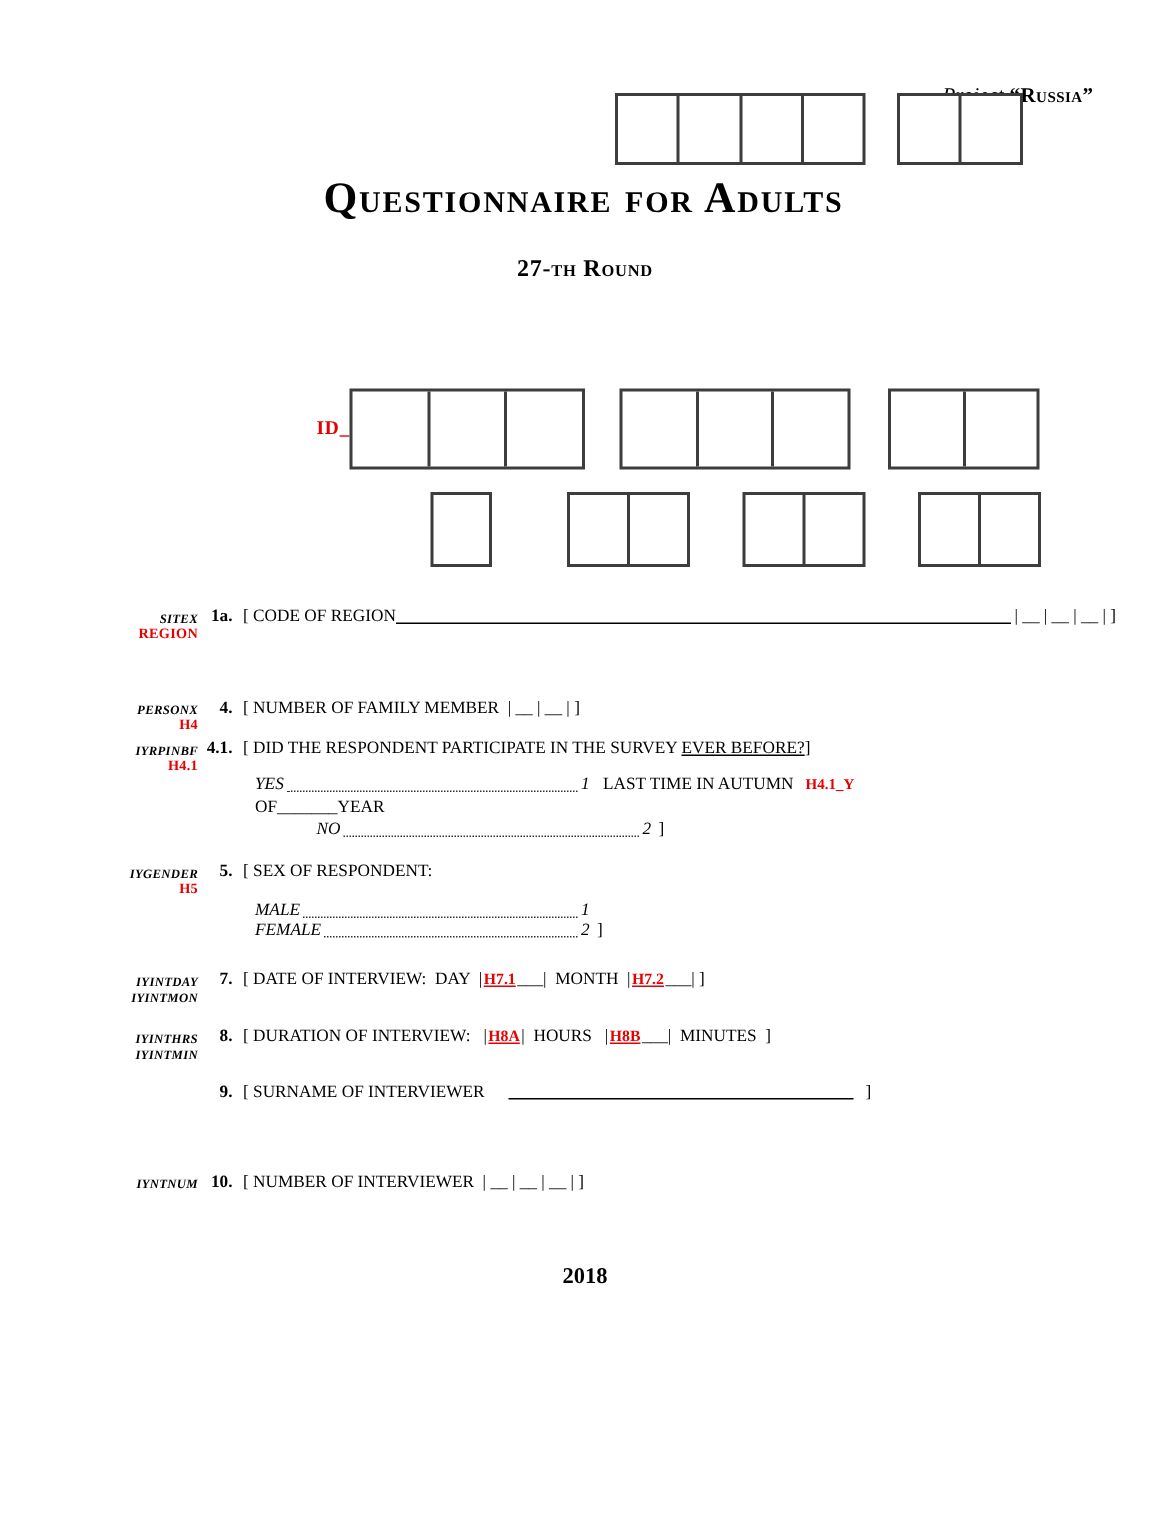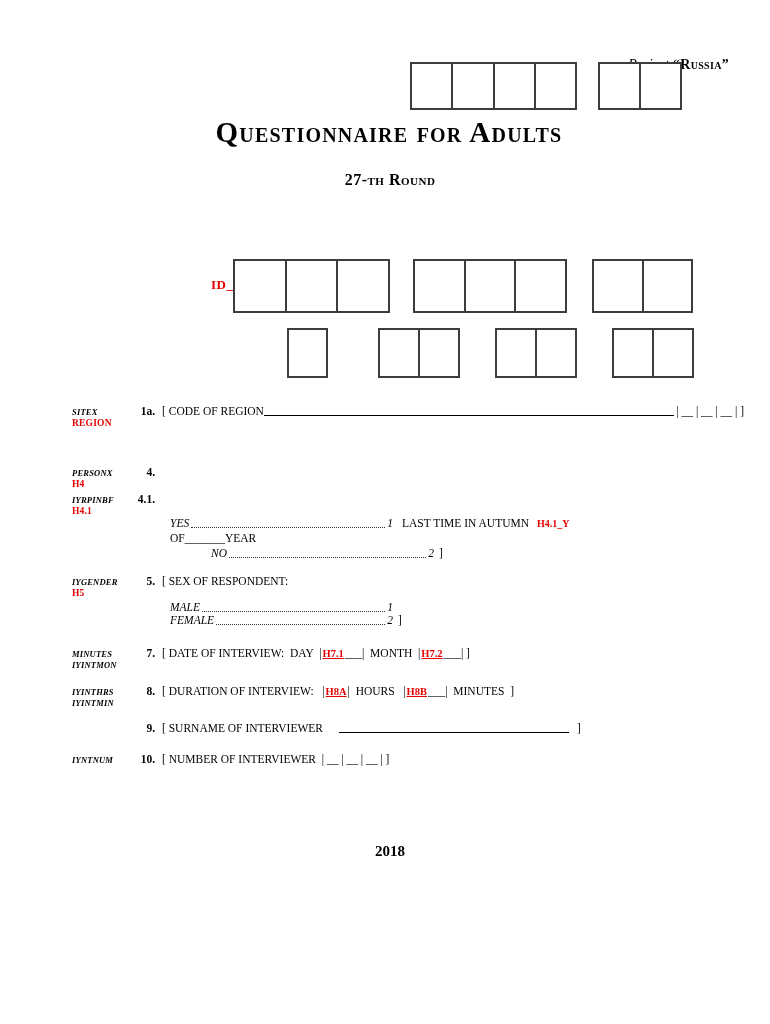--- a/index.html
+++ b/index.html
@@ -25,21 +25,21 @@
   .boxes .cell:first-child { border-left:none; }
 
   .idlabel { position:absolute; left:211px; top:277px; font-size:13px; font-weight:bold;
              letter-spacing:0.5px; color:var(--accent-red); }
 
   
   .qrow { position:absolute; left:72px; width:672px; display:flex; align-items:flex-start;
           font-size:11.5px; line-height:13px; }
   .qmargin { width:60px; flex:none; font-size:8.5px; line-height:11px; font-weight:bold;
              font-style:italic; padding-top:2px; letter-spacing:0.2px; }
-  .qmargin span { display:block; }
+  .qmargin span { display:block;text-align:right; }
   .qmargin .mr { font-style:normal; font-size:9.5px; color:var(--accent-red); }
   .qnum { width:23px; flex:none; text-align:right; font-weight:bold; }
   .qtext { flex:1; margin-left:7px; }
   .qtext.flexline { display:flex; align-items:baseline; }
   .pre { white-space:pre; }
   .ul { text-decoration:underline; }
   .fill { flex:1; align-self:flex-end; margin:0 2px 2px 0; border-bottom:1px solid #000; height:0; }
   .fill.w230 { flex:none; width:230px; margin-left:16px; margin-right:8px; }
 
   .bref { font-weight:bold; font-size:10.5px; color:var(--accent-red);
@@ -128,28 +128,34 @@
     </div>
   </div>
 
 
   <div class="qrow" style="top:466px;">
     <div class="qmargin">
       <span class="mc">PERSONX</span>
       <span class="mr">H4</span>
     </div>
     <div class="qnum">4.</div>
+    <div class="qtext">
+      <span class="pre">[ NUMBER OF FAMILY MEMBER  | __ | __ | ]</span>
+    </div>
   </div>
 
   <div class="qrow" style="top:493px;">
     <div class="qmargin">
       <span class="mc">IYRPINBF</span>
       <span class="mr">H4.1</span>
     </div>
     <div class="qnum">4.1.</div>
+    <div class="qtext">
+      <span class="pre">[ DID THE RESPONDENT PARTICIPATE IN THE SURVEY </span><span class="pre ul">EVER BEFORE?</span><span class="pre">]</span>
+    </div>
   </div>
   <div class="opt-line" style="top:517px;">
     <span class="opt">
       <span class="ol">YES</span>
       <span class="leader"></span>
       <span class="oc">1</span>
     </span>
     <span class="note">LAST TIME IN AUTUMN</span>
   </div>
   <div class="ref-float" style="left:537px; top:518px;">H4.1_Y</div>
@@ -186,21 +192,21 @@
     <span class="opt">
       <span class="ol">FEMALE</span>
       <span class="leader"></span>
       <span class="oc">2</span>
     </span>
     <span class="closeb">]</span>
   </div>
 
   <div class="qrow" style="top:647px;">
     <div class="qmargin">
-      <span class="mc">MINUTES</span>
+      <span class="mc">IYINTDAY</span>
       <span class="mc">IYINTMON</span>
     </div>
     <div class="qnum">7.</div>
     <div class="qtext">
       <span class="pre">[ DATE OF INTERVIEW:  DAY  |</span><span class="bref">H7.1</span><span class="pre">___</span><span class="pre">|  MONTH  |</span><span class="bref">H7.2</span><span class="pre">___</span><span class="pre">| ]</span>
     </div>
   </div>
 
   <div class="qrow" style="top:685px;">
     <div class="qmargin">
@@ -216,21 +222,21 @@
   <div class="qrow" style="top:722px;">
     <div class="qmargin"></div>
     <div class="qnum">9.</div>
     <div class="qtext flexline">
       <span class="pre">[ SURNAME OF INTERVIEWER</span>
       <span class="fill w230"></span>
       <span class="pre">]</span>
     </div>
   </div>
 
-  <div class="qrow" style="top:753px;">
+  <div class="qrow" style="top:782px;">
     <div class="qmargin">
       <span class="mc">IYNTNUM</span>
     </div>
     <div class="qnum">10.</div>
     <div class="qtext">
       <span class="pre">[ NUMBER OF INTERVIEWER  | __ | __ | __ | ]</span>
     </div>
   </div>
 
   <div class="year">2018</div>

